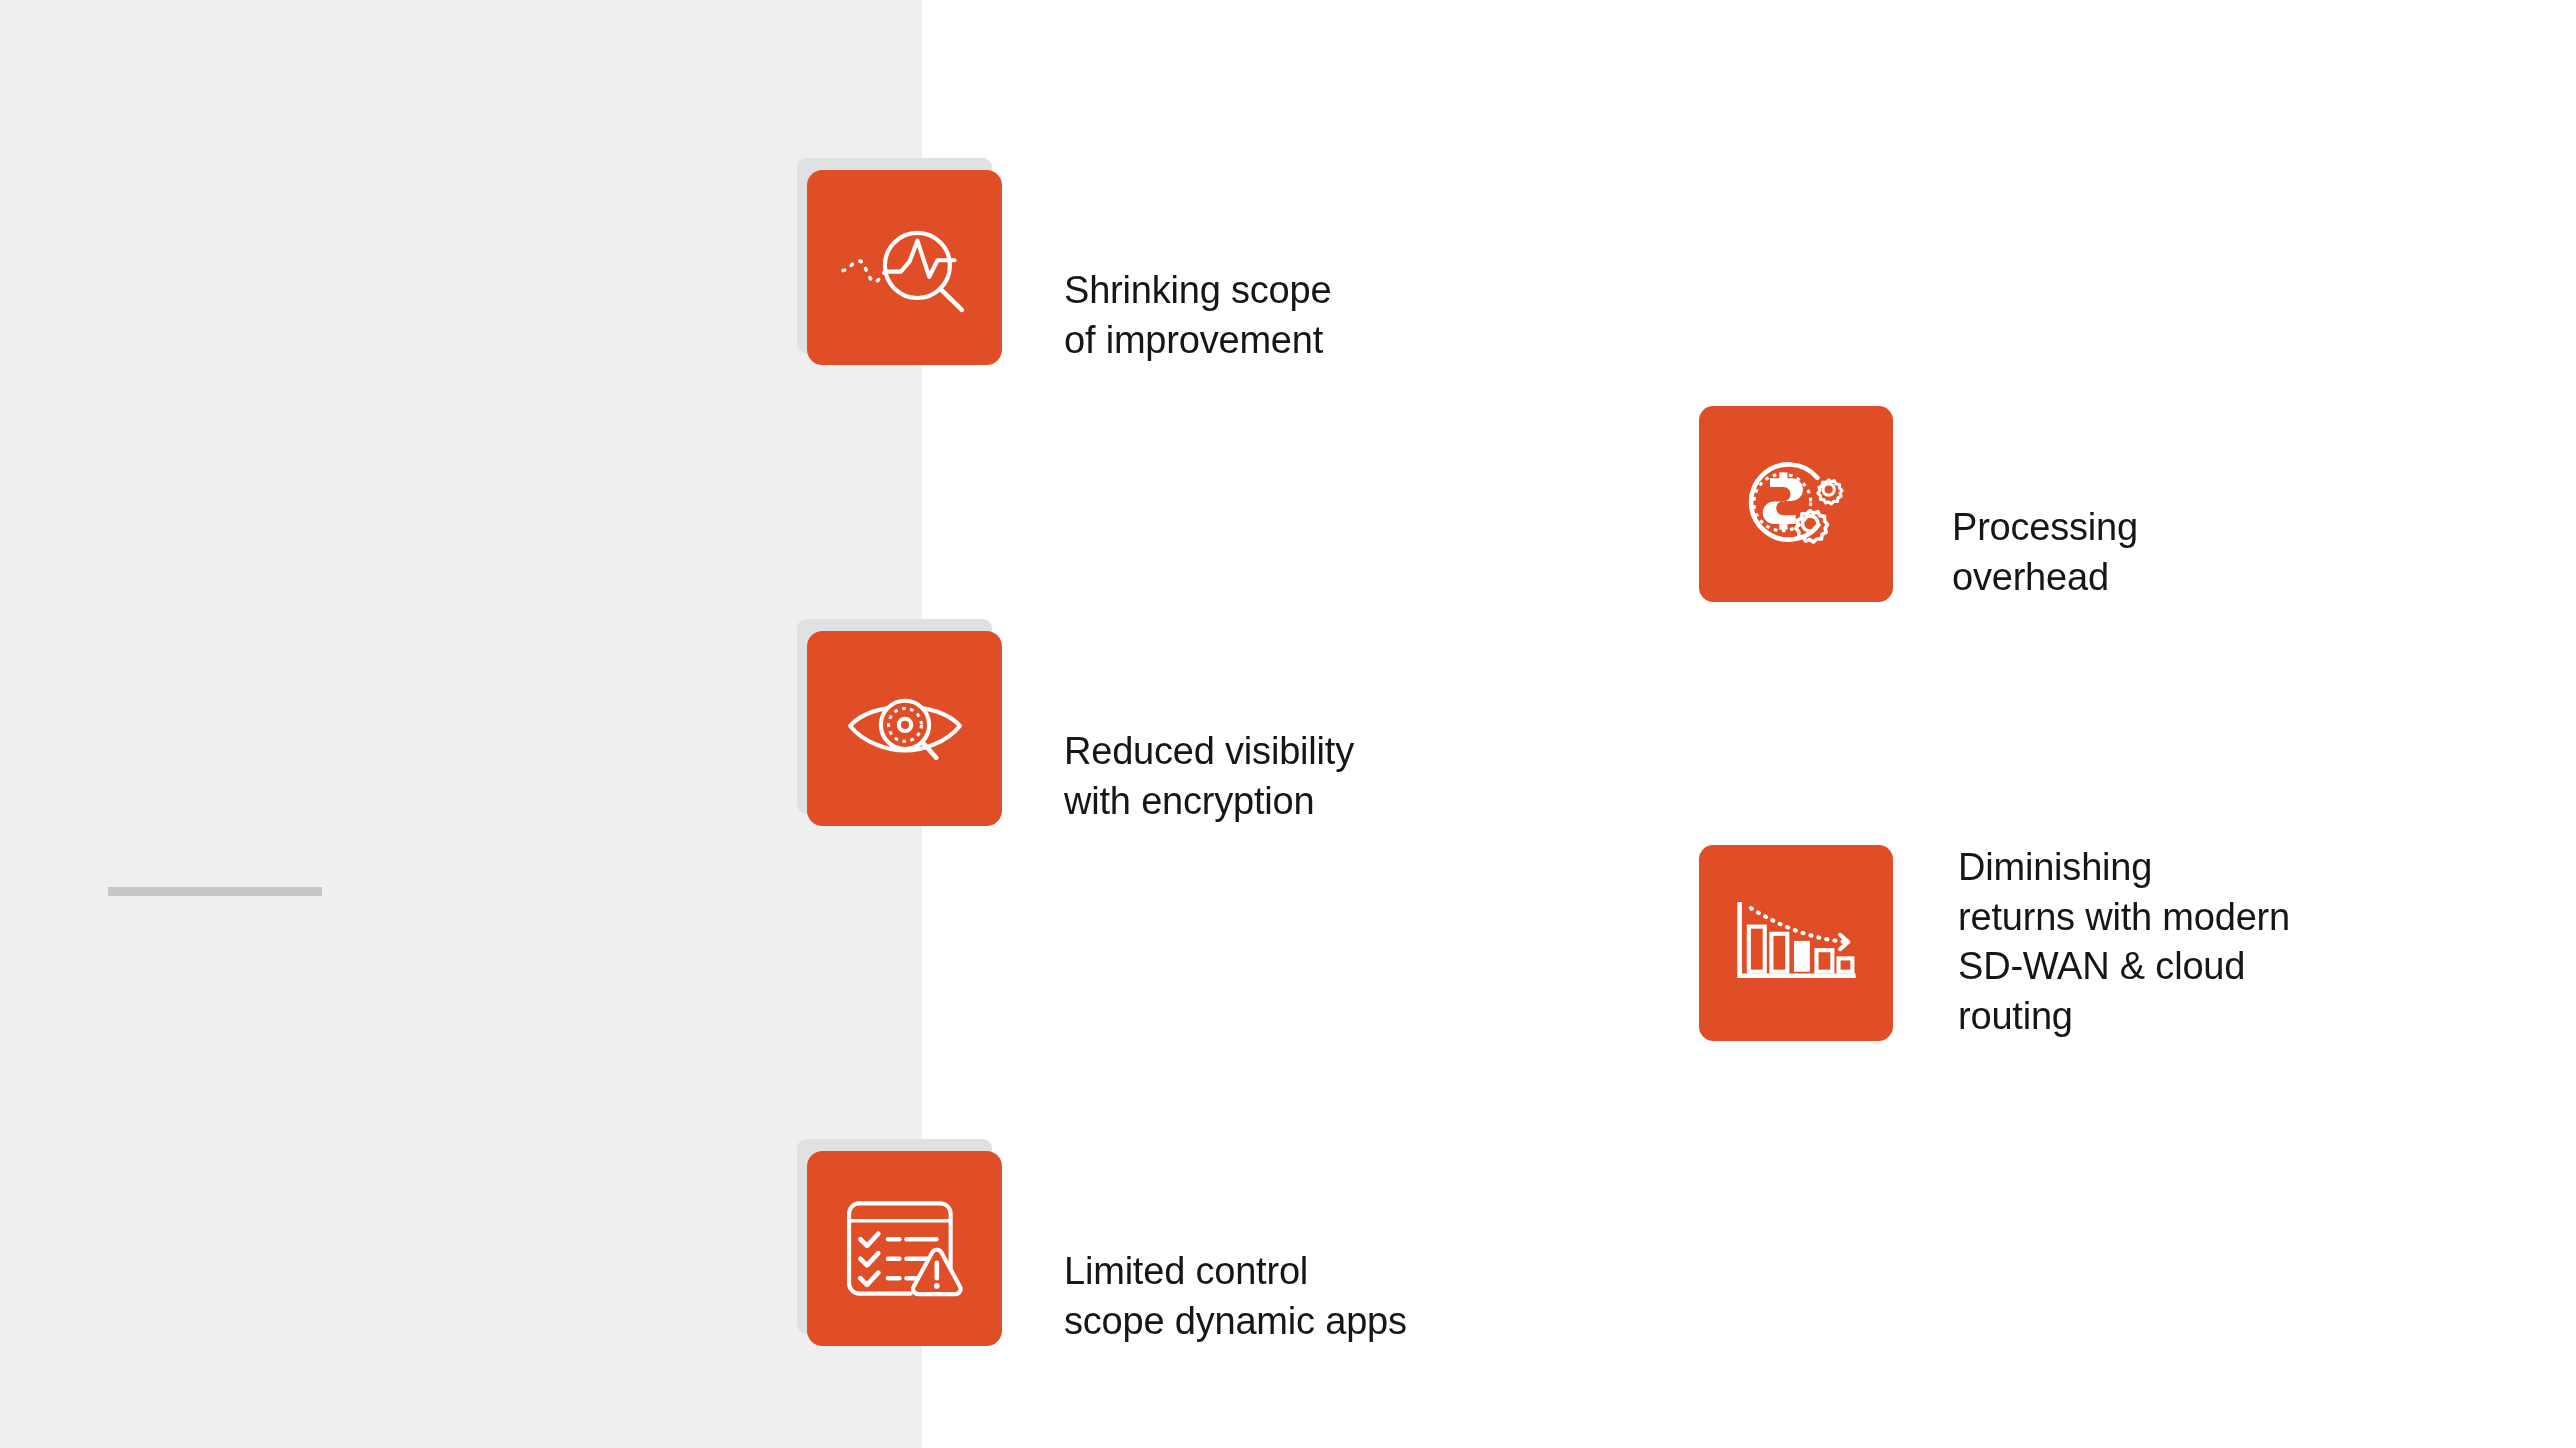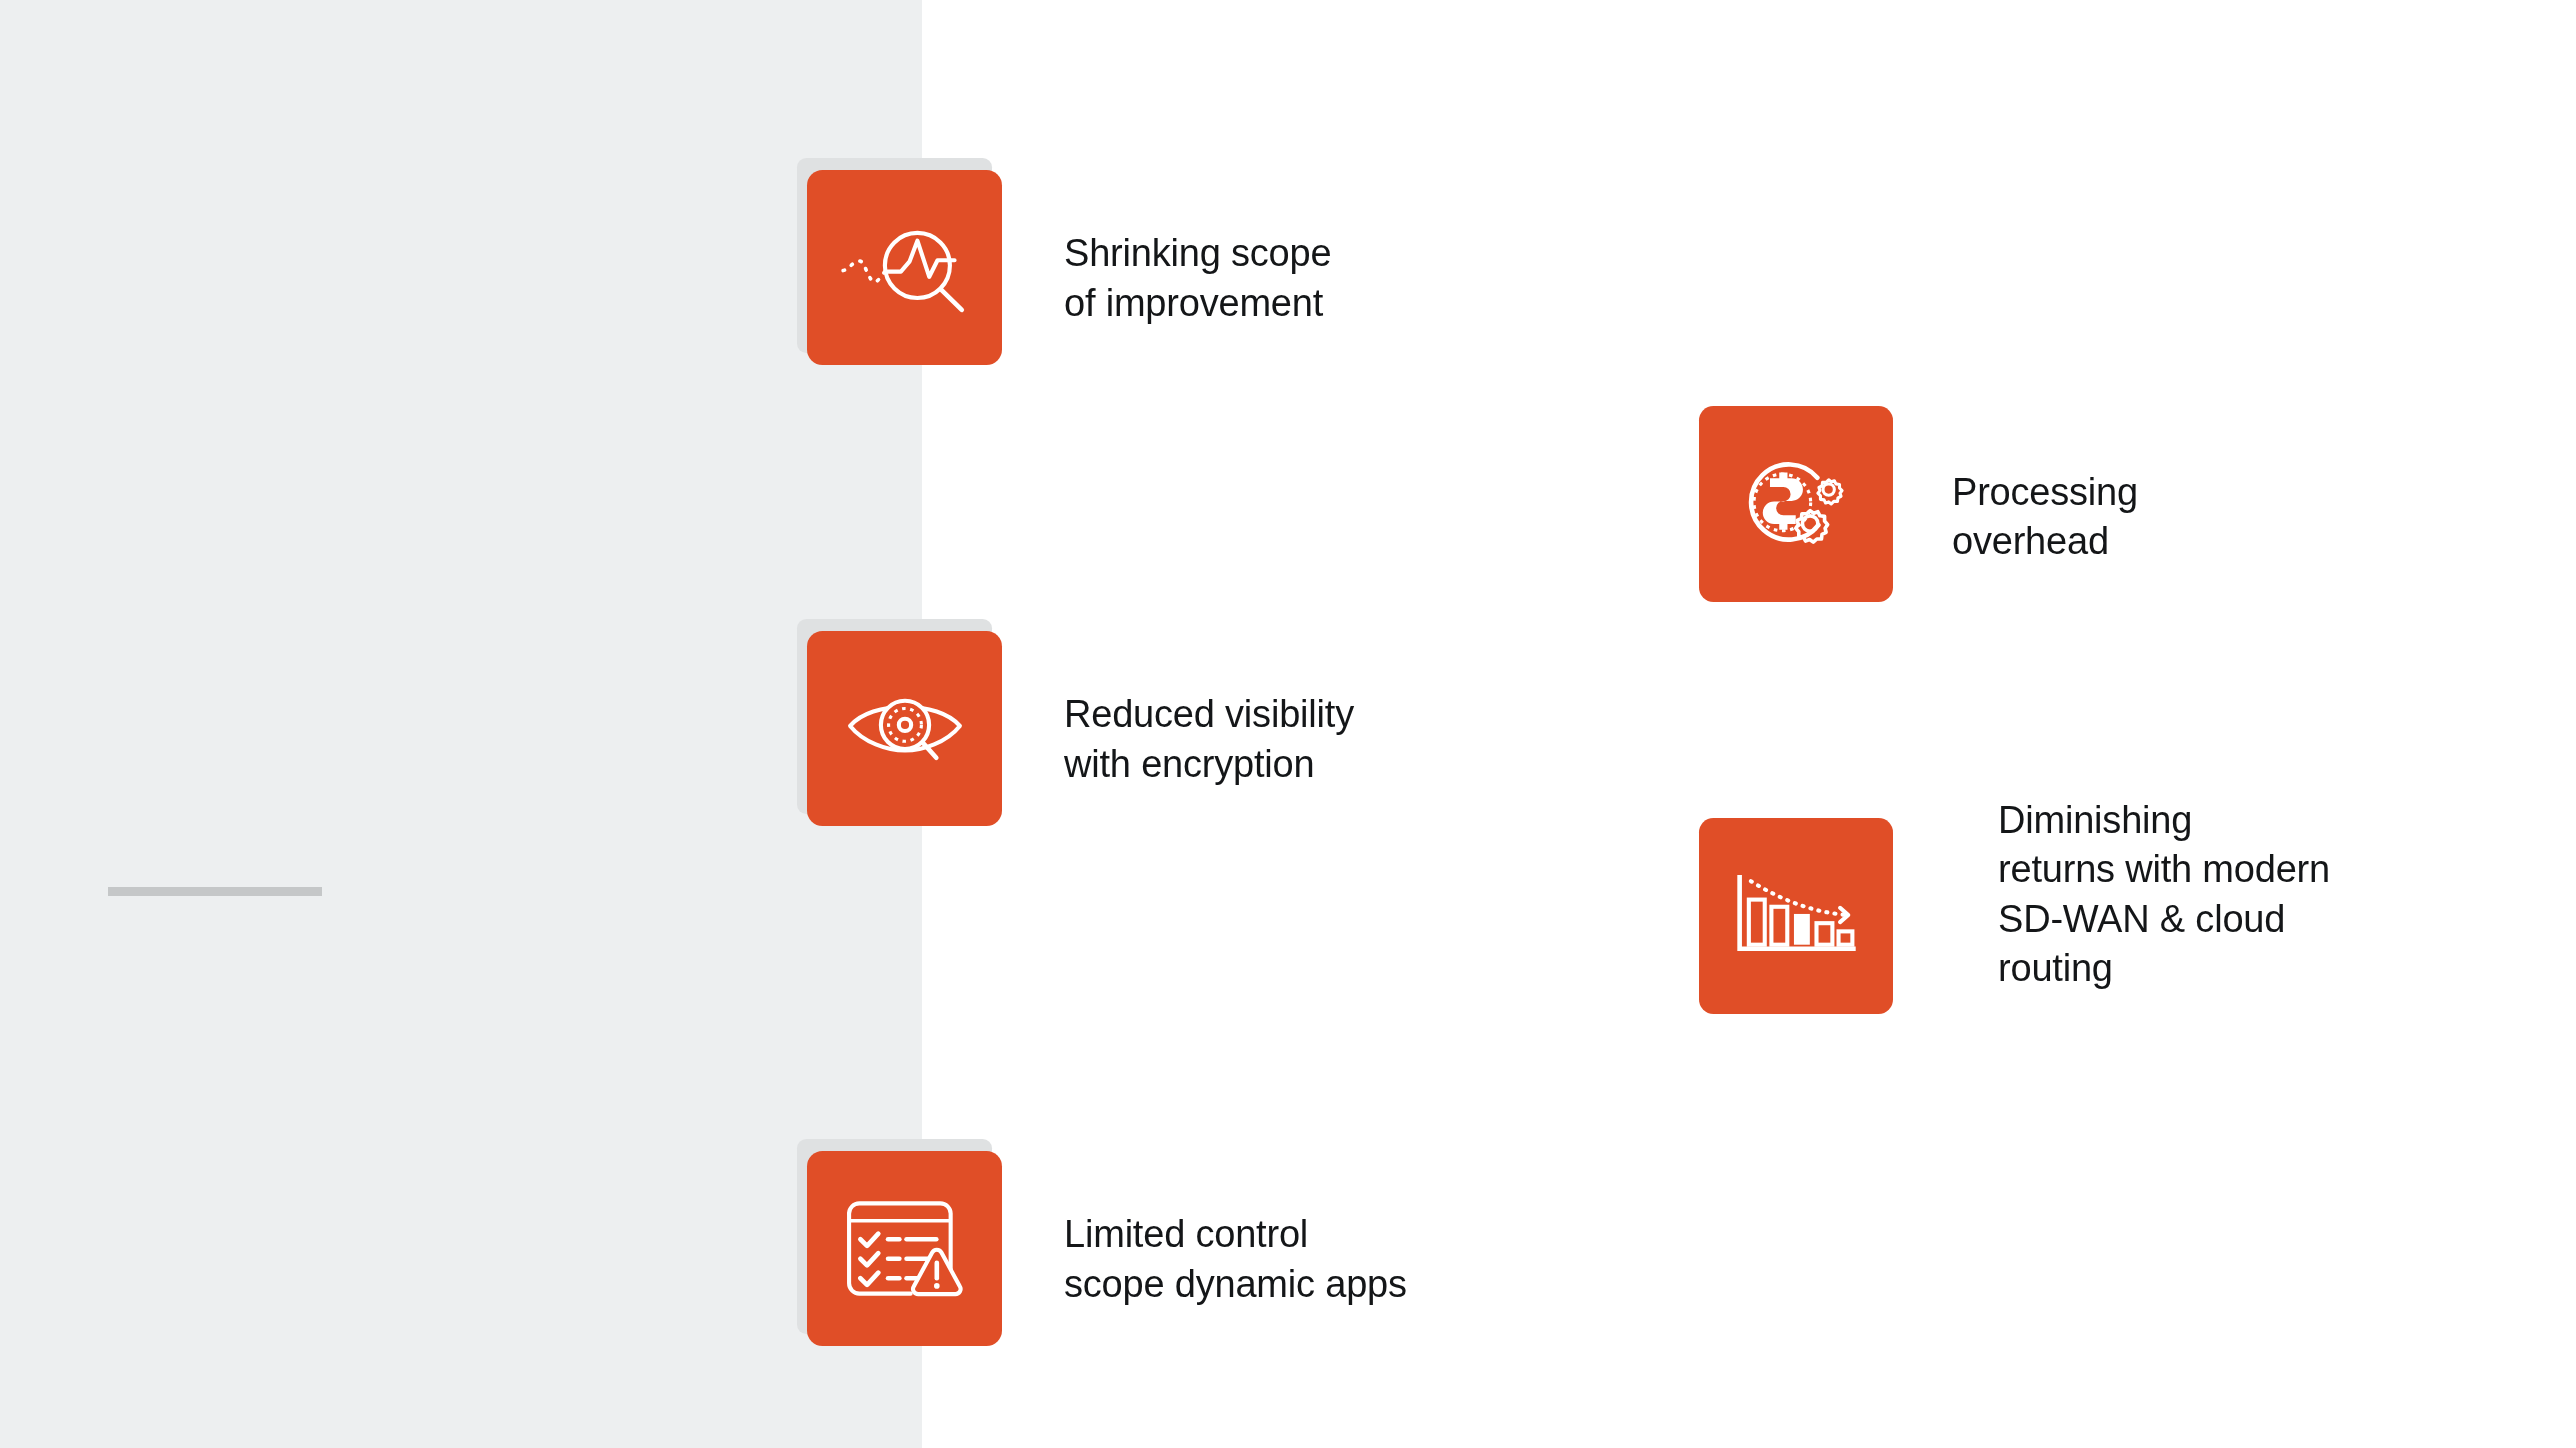--- a/index.html
+++ b/index.html
@@ -34,21 +34,21 @@
     letter-spacing:-0.8px;
     white-space:nowrap;
   }
   .title-rule{
     position:absolute;left:108px;top:887px;
     width:214px;height:8.8px;
     background:#c5c7c8;
   }
 
   
-  .item{position:absolute;display:flex;align-items:center;}
+  .item{position:absolute;display:flex;align-items:flex-end;}
 
   .tile-wrap{position:relative;flex:0 0 auto;}
   .tile-shadow{
     position:absolute;left:-10.3px;top:-12px;
     width:195px;height:195px;
     background:#dfe1e2;
     border-radius:9.3px;
   }
   .tile{
     position:relative;
@@ -75,21 +75,21 @@
   #item-visibility{left:807px;top:631px;}
   #item-visibility .item-text{margin-left:62px;margin-top:22px;}
 
   #item-limited{left:807px;top:1151px;}
   #item-limited .item-text{margin-left:62px;margin-top:22px;}
 
   #item-processing{left:1699px;top:406px;}
   #item-processing .tile{width:194px;height:196px;border-radius:14.4px;}
   #item-processing .item-text{margin-left:59px;margin-top:26px;}
 
-  #item-diminishing{left:1699px;top:818px;gap:40px;}
+  #item-diminishing{left:1699px;top:845px;}
   #item-diminishing .tile{width:194px;height:196px;border-radius:14.4px;}
   #item-diminishing .item-text{margin-left:65px;margin-top:-43px;}
 </style>
 </head>
 <body>
 
 <div class="slide">
 
   <div class="bg-left"></div>
   <div class="bg-right"></div>

